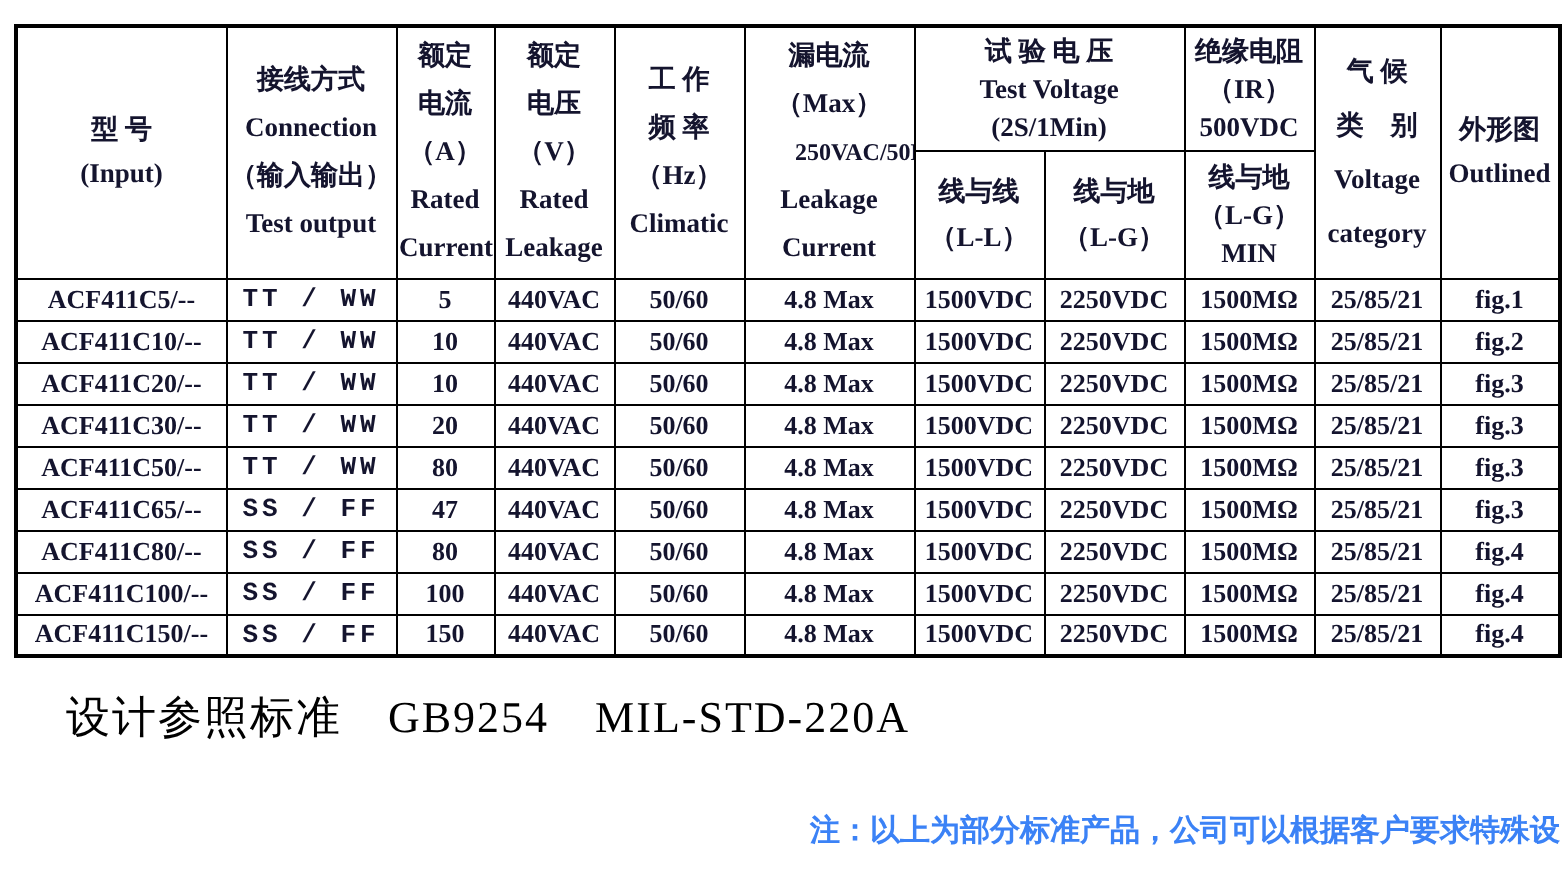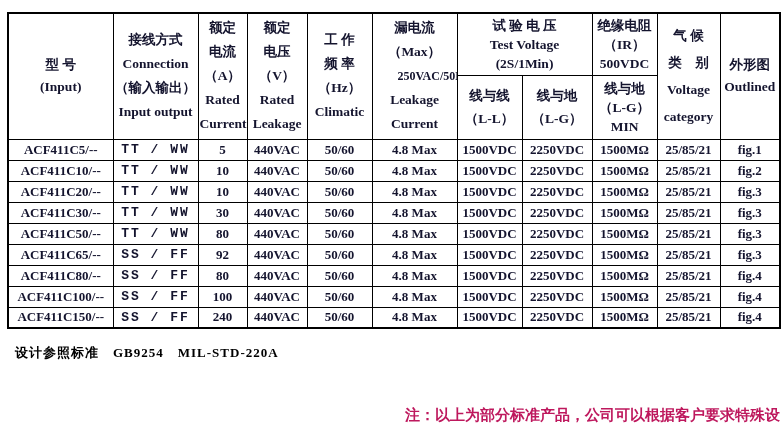--- a/index.html
+++ b/index.html
@@ -38,32 +38,32 @@
   .h-top .line    { line-height: 19px; }
   .h-sub2 .line   { line-height: 23px; }
   .h-sub3 .line   { line-height: 19px; }
   .h-clim .line   { line-height: 27px; }
   .small-line { font-size: 12px; margin-left: 24px; }
   tr.h1 th { height: 62px; }
   tr.h2 th { height: 64px; }
   .conn { letter-spacing: 2px; font-family: Liberation Mono, monospace; }
   .footer-standards {
     position: absolute;
-    left: 15px; top: 344px;
-    font-size: 13px;
-    font-weight: 700;
+    left: 33px; top: 344px;
+    font-size: 22px;
+    font-weight: 400;
     color: #000;
     letter-spacing: 1px;
   }
   .footer-note {
     position: absolute;
     right: 4px; top: 406px;
     font-size: 15px;
     font-weight: 700;
-    color: #be185d;
+    color: #3b82f6;
   }
 </style>
 </head>
 <body>
 
 <table class="spec-table">
   <colgroup>
     <col style="width:105px">
       <col style="width:85px">
       <col style="width:49px">
@@ -79,21 +79,21 @@
   <tbody>
       <tr class="h1">
     <th rowspan="2" class="h-mid">
       <span class="line">型 号</span>
       <span class="line">(Input)</span>
     </th>
     <th rowspan="2" class="h-tall">
       <span class="line">接线方式</span>
       <span class="line">Connection</span>
       <span class="line">（输入输出）</span>
-      <span class="line">Input output</span>
+      <span class="line">Test output</span>
     </th>
     <th rowspan="2" class="h-tall">
       <span class="line">额定</span>
       <span class="line">电流</span>
       <span class="line">（A）</span>
       <span class="line">Rated</span>
       <span class="line">Current</span>
     </th>
     <th rowspan="2" class="h-tall">
       <span class="line">额定</span>
@@ -187,21 +187,21 @@
     <td>4.8 Max</td>
     <td>1500VDC</td>
     <td>2250VDC</td>
     <td>1500MΩ</td>
     <td>25/85/21</td>
     <td>fig.3</td>
   </tr>
   <tr>
     <td>ACF411C30/--</td>
     <td class="conn">TT / WW</td>
-    <td>30</td>
+    <td>20</td>
     <td>440VAC</td>
     <td>50/60</td>
     <td>4.8 Max</td>
     <td>1500VDC</td>
     <td>2250VDC</td>
     <td>1500MΩ</td>
     <td>25/85/21</td>
     <td>fig.3</td>
   </tr>
   <tr>
@@ -213,21 +213,21 @@
     <td>4.8 Max</td>
     <td>1500VDC</td>
     <td>2250VDC</td>
     <td>1500MΩ</td>
     <td>25/85/21</td>
     <td>fig.3</td>
   </tr>
   <tr>
     <td>ACF411C65/--</td>
     <td class="conn">SS / FF</td>
-    <td>92</td>
+    <td>47</td>
     <td>440VAC</td>
     <td>50/60</td>
     <td>4.8 Max</td>
     <td>1500VDC</td>
     <td>2250VDC</td>
     <td>1500MΩ</td>
     <td>25/85/21</td>
     <td>fig.3</td>
   </tr>
   <tr>
@@ -252,21 +252,21 @@
     <td>4.8 Max</td>
     <td>1500VDC</td>
     <td>2250VDC</td>
     <td>1500MΩ</td>
     <td>25/85/21</td>
     <td>fig.4</td>
   </tr>
   <tr>
     <td>ACF411C150/--</td>
     <td class="conn">SS / FF</td>
-    <td>240</td>
+    <td>150</td>
     <td>440VAC</td>
     <td>50/60</td>
     <td>4.8 Max</td>
     <td>1500VDC</td>
     <td>2250VDC</td>
     <td>1500MΩ</td>
     <td>25/85/21</td>
     <td>fig.4</td>
   </tr>
 </tbody>

